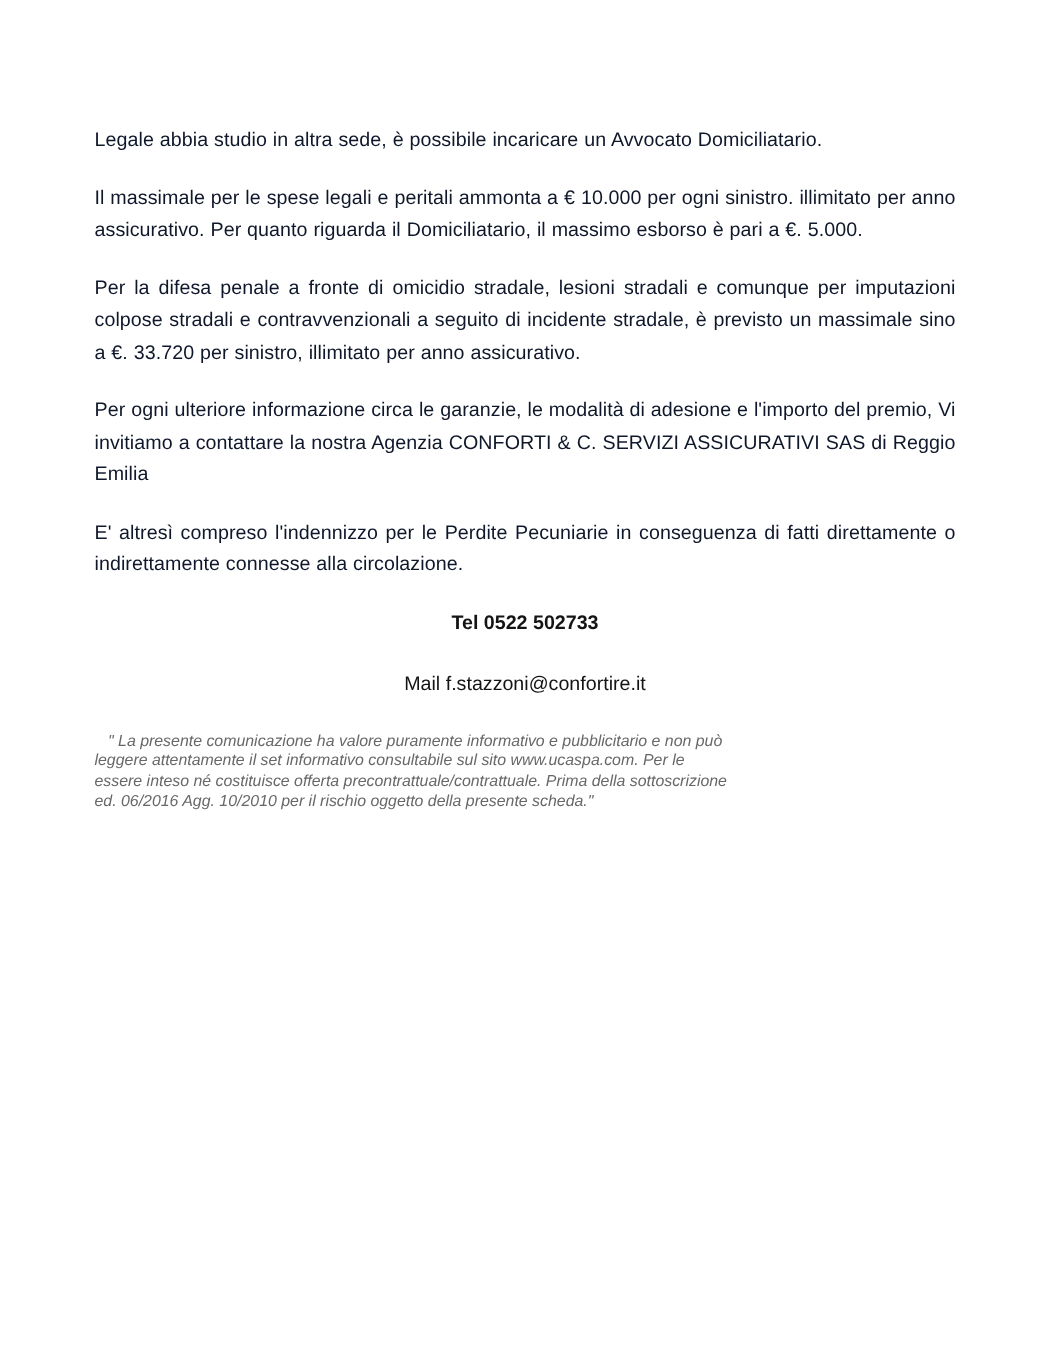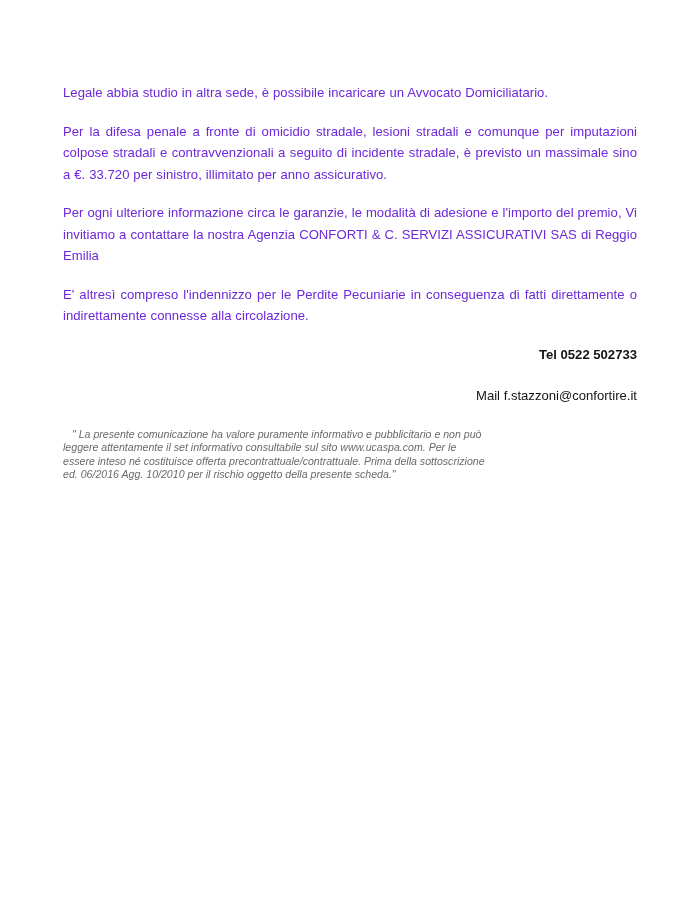--- a/index.html
+++ b/index.html
@@ -30,29 +30,29 @@
 
   
   p.para {
     margin: 0 0 17px 0;
     font-size: 13.1px;
     line-height: 21.5px;
     text-align: justify;
     text-justify: inter-word;
     letter-spacing: 0.05px;
     word-spacing: 0.2px;
-    color: #6d28d9;
+    color: #0f172a;
   }
 
   
   p.contact {
     margin: 0 0 21px 0;
     font-size: 13.1px;
     line-height: 21.5px;
-    text-align: right;
+    text-align: center;
     color: #141414;
   }
   p.contact.tel {
     font-weight: bold;
     margin-bottom: 20px;
   }
 
   
   .disclaimer {
     margin-top: 16px;
@@ -74,20 +74,21 @@
   }
 </style>
 </head>
 <body>
 
 <div class="page">
   <div class="content">
 
     <p class="para">Legale abbia studio in altra sede, è possibile incaricare un Avvocato Domiciliatario.</p>
 
+    <p class="para">Il massimale per le spese legali e peritali ammonta a € 10.000 per ogni sinistro. illimitato per anno assicurativo. Per quanto riguarda il Domiciliatario, il massimo esborso è  pari a €. 5.000.</p>
 
     <p class="para">Per la difesa penale a fronte di omicidio stradale, lesioni stradali e comunque per imputazioni colpose stradali e contravvenzionali a seguito di incidente stradale, è previsto un massimale sino a €. 33.720 per sinistro, illimitato per anno assicurativo.</p>
 
     <p class="para">Per ogni ulteriore informazione circa le garanzie, le modalità di adesione e l'importo del premio, Vi invitiamo a contattare la nostra Agenzia CONFORTI &amp; C. SERVIZI ASSICURATIVI SAS di Reggio Emilia</p>
 
     <p class="para">E' altresì compreso l'indennizzo per le Perdite Pecuniarie  in conseguenza di fatti direttamente o indirettamente connesse alla circolazione.</p>
 
     <p class="contact tel">Tel 0522 502733</p>
 
     <p class="contact mail">Mail f.stazzoni@confortire.it</p>

